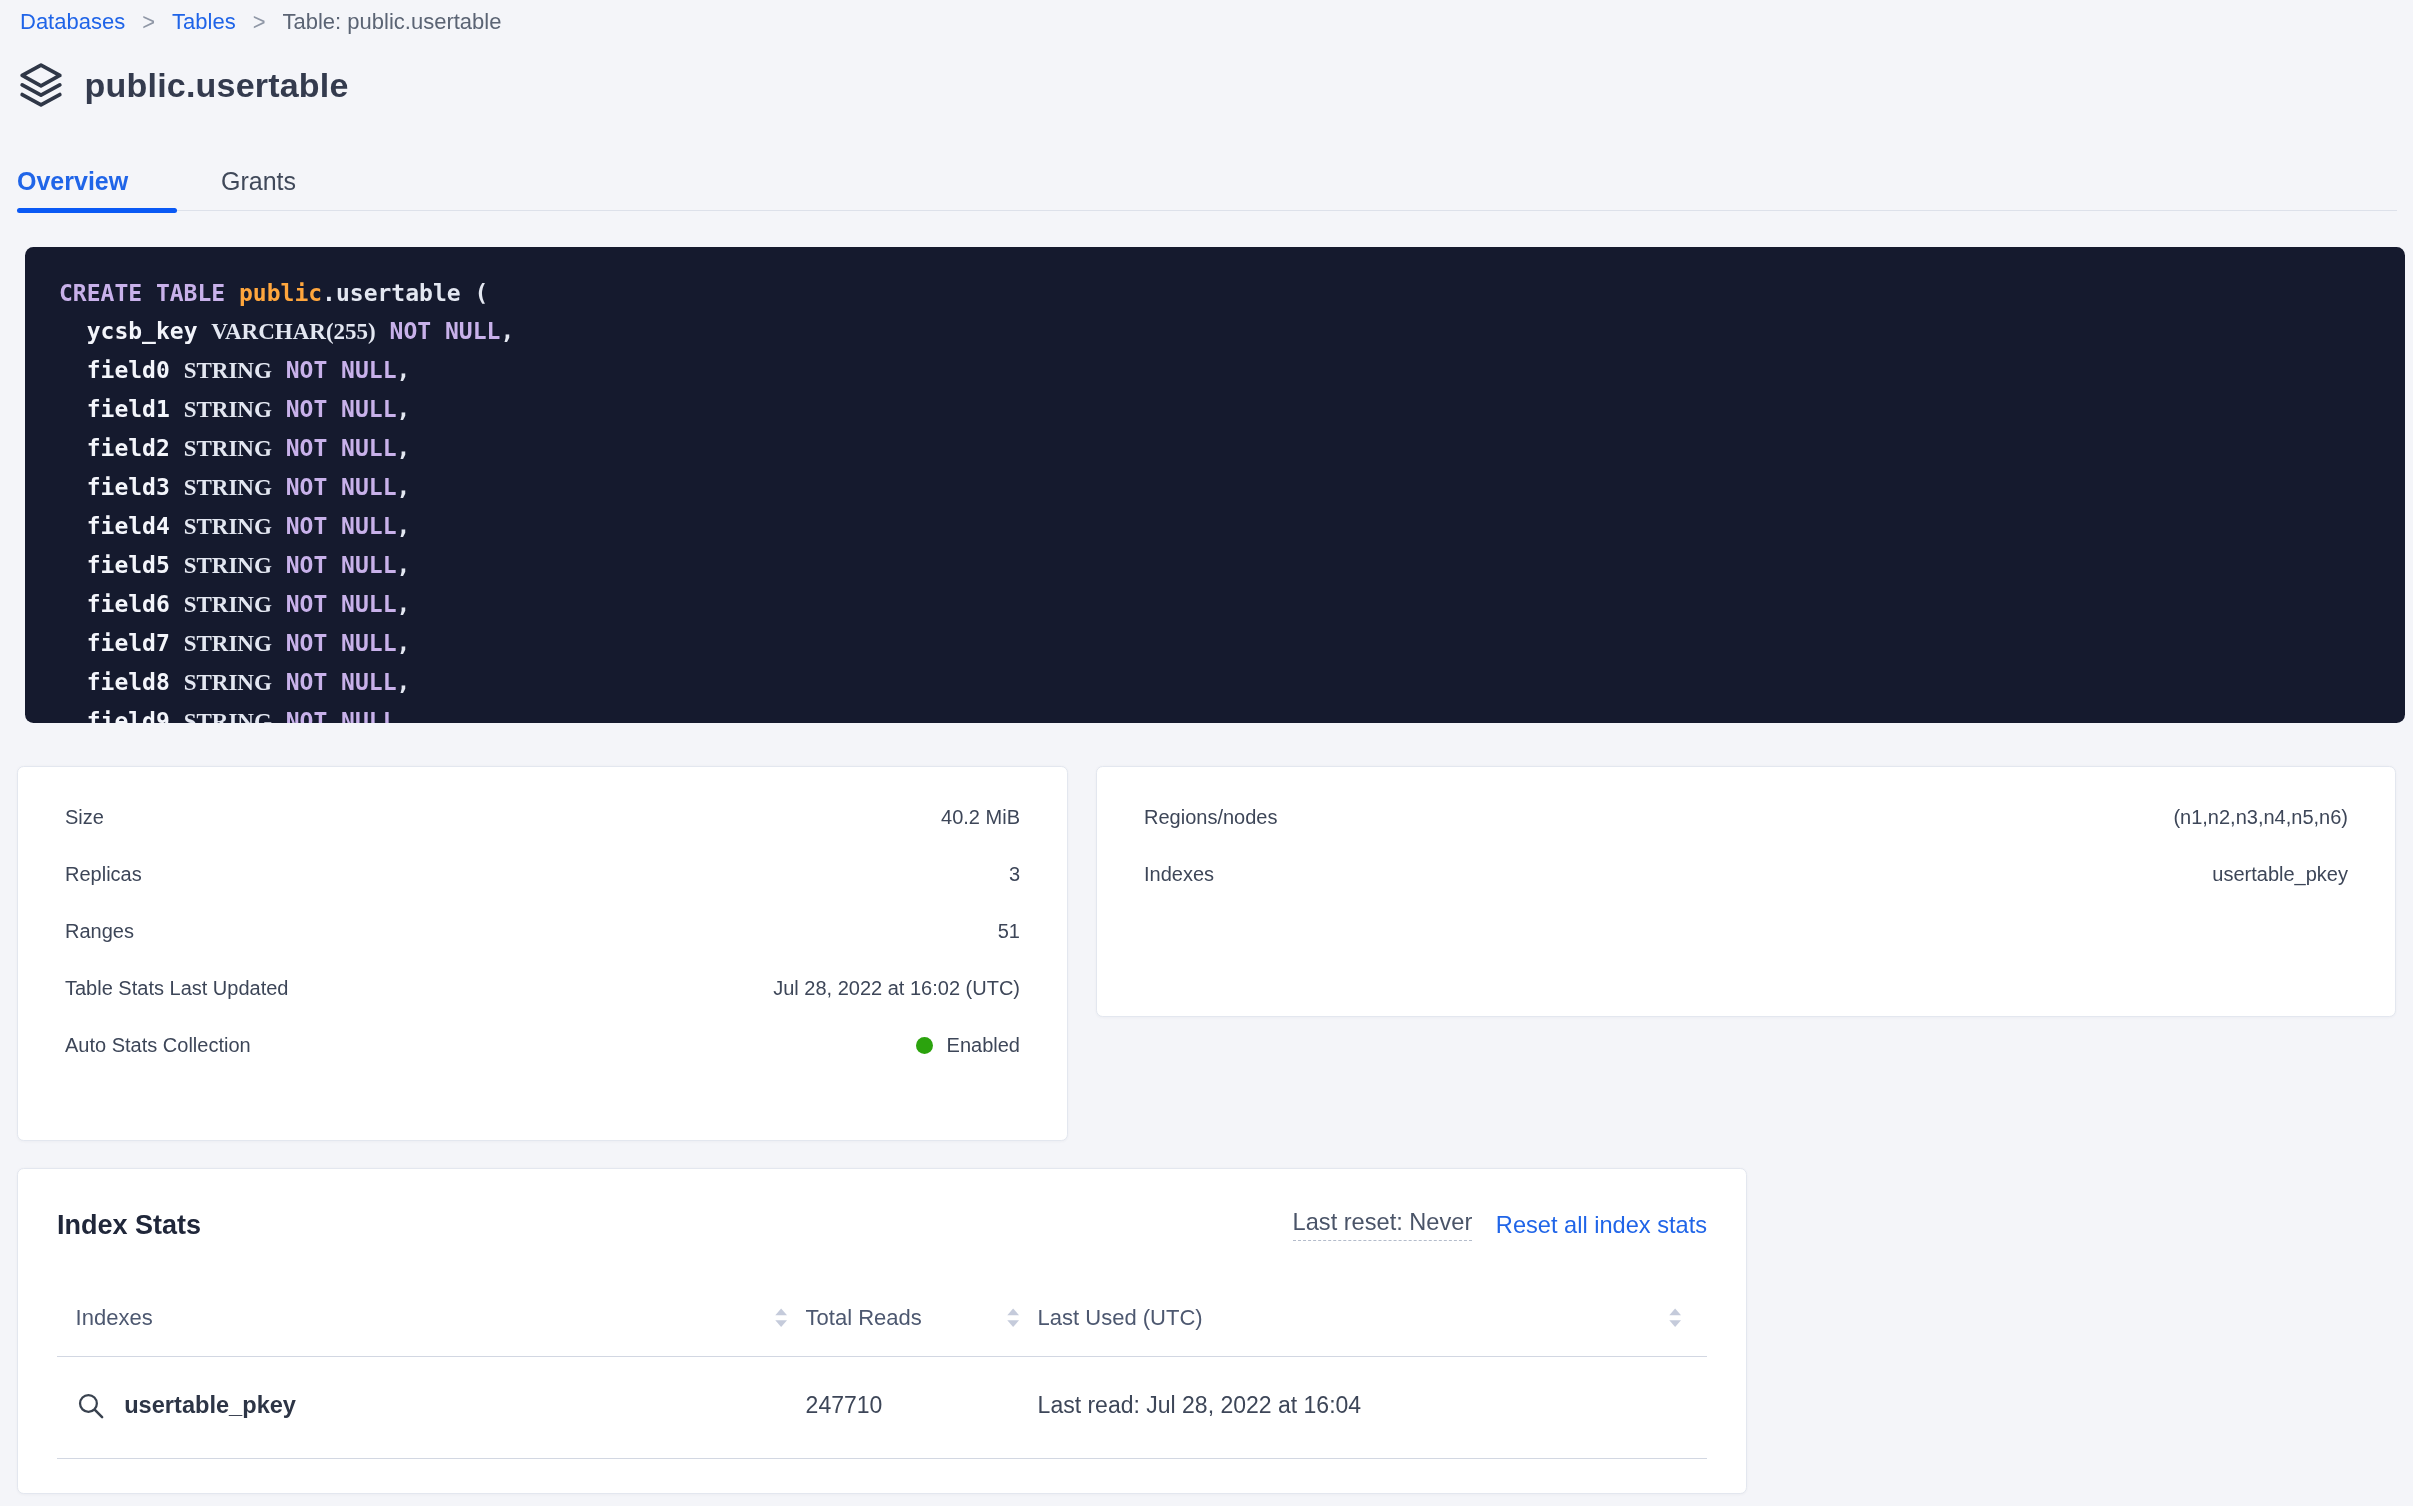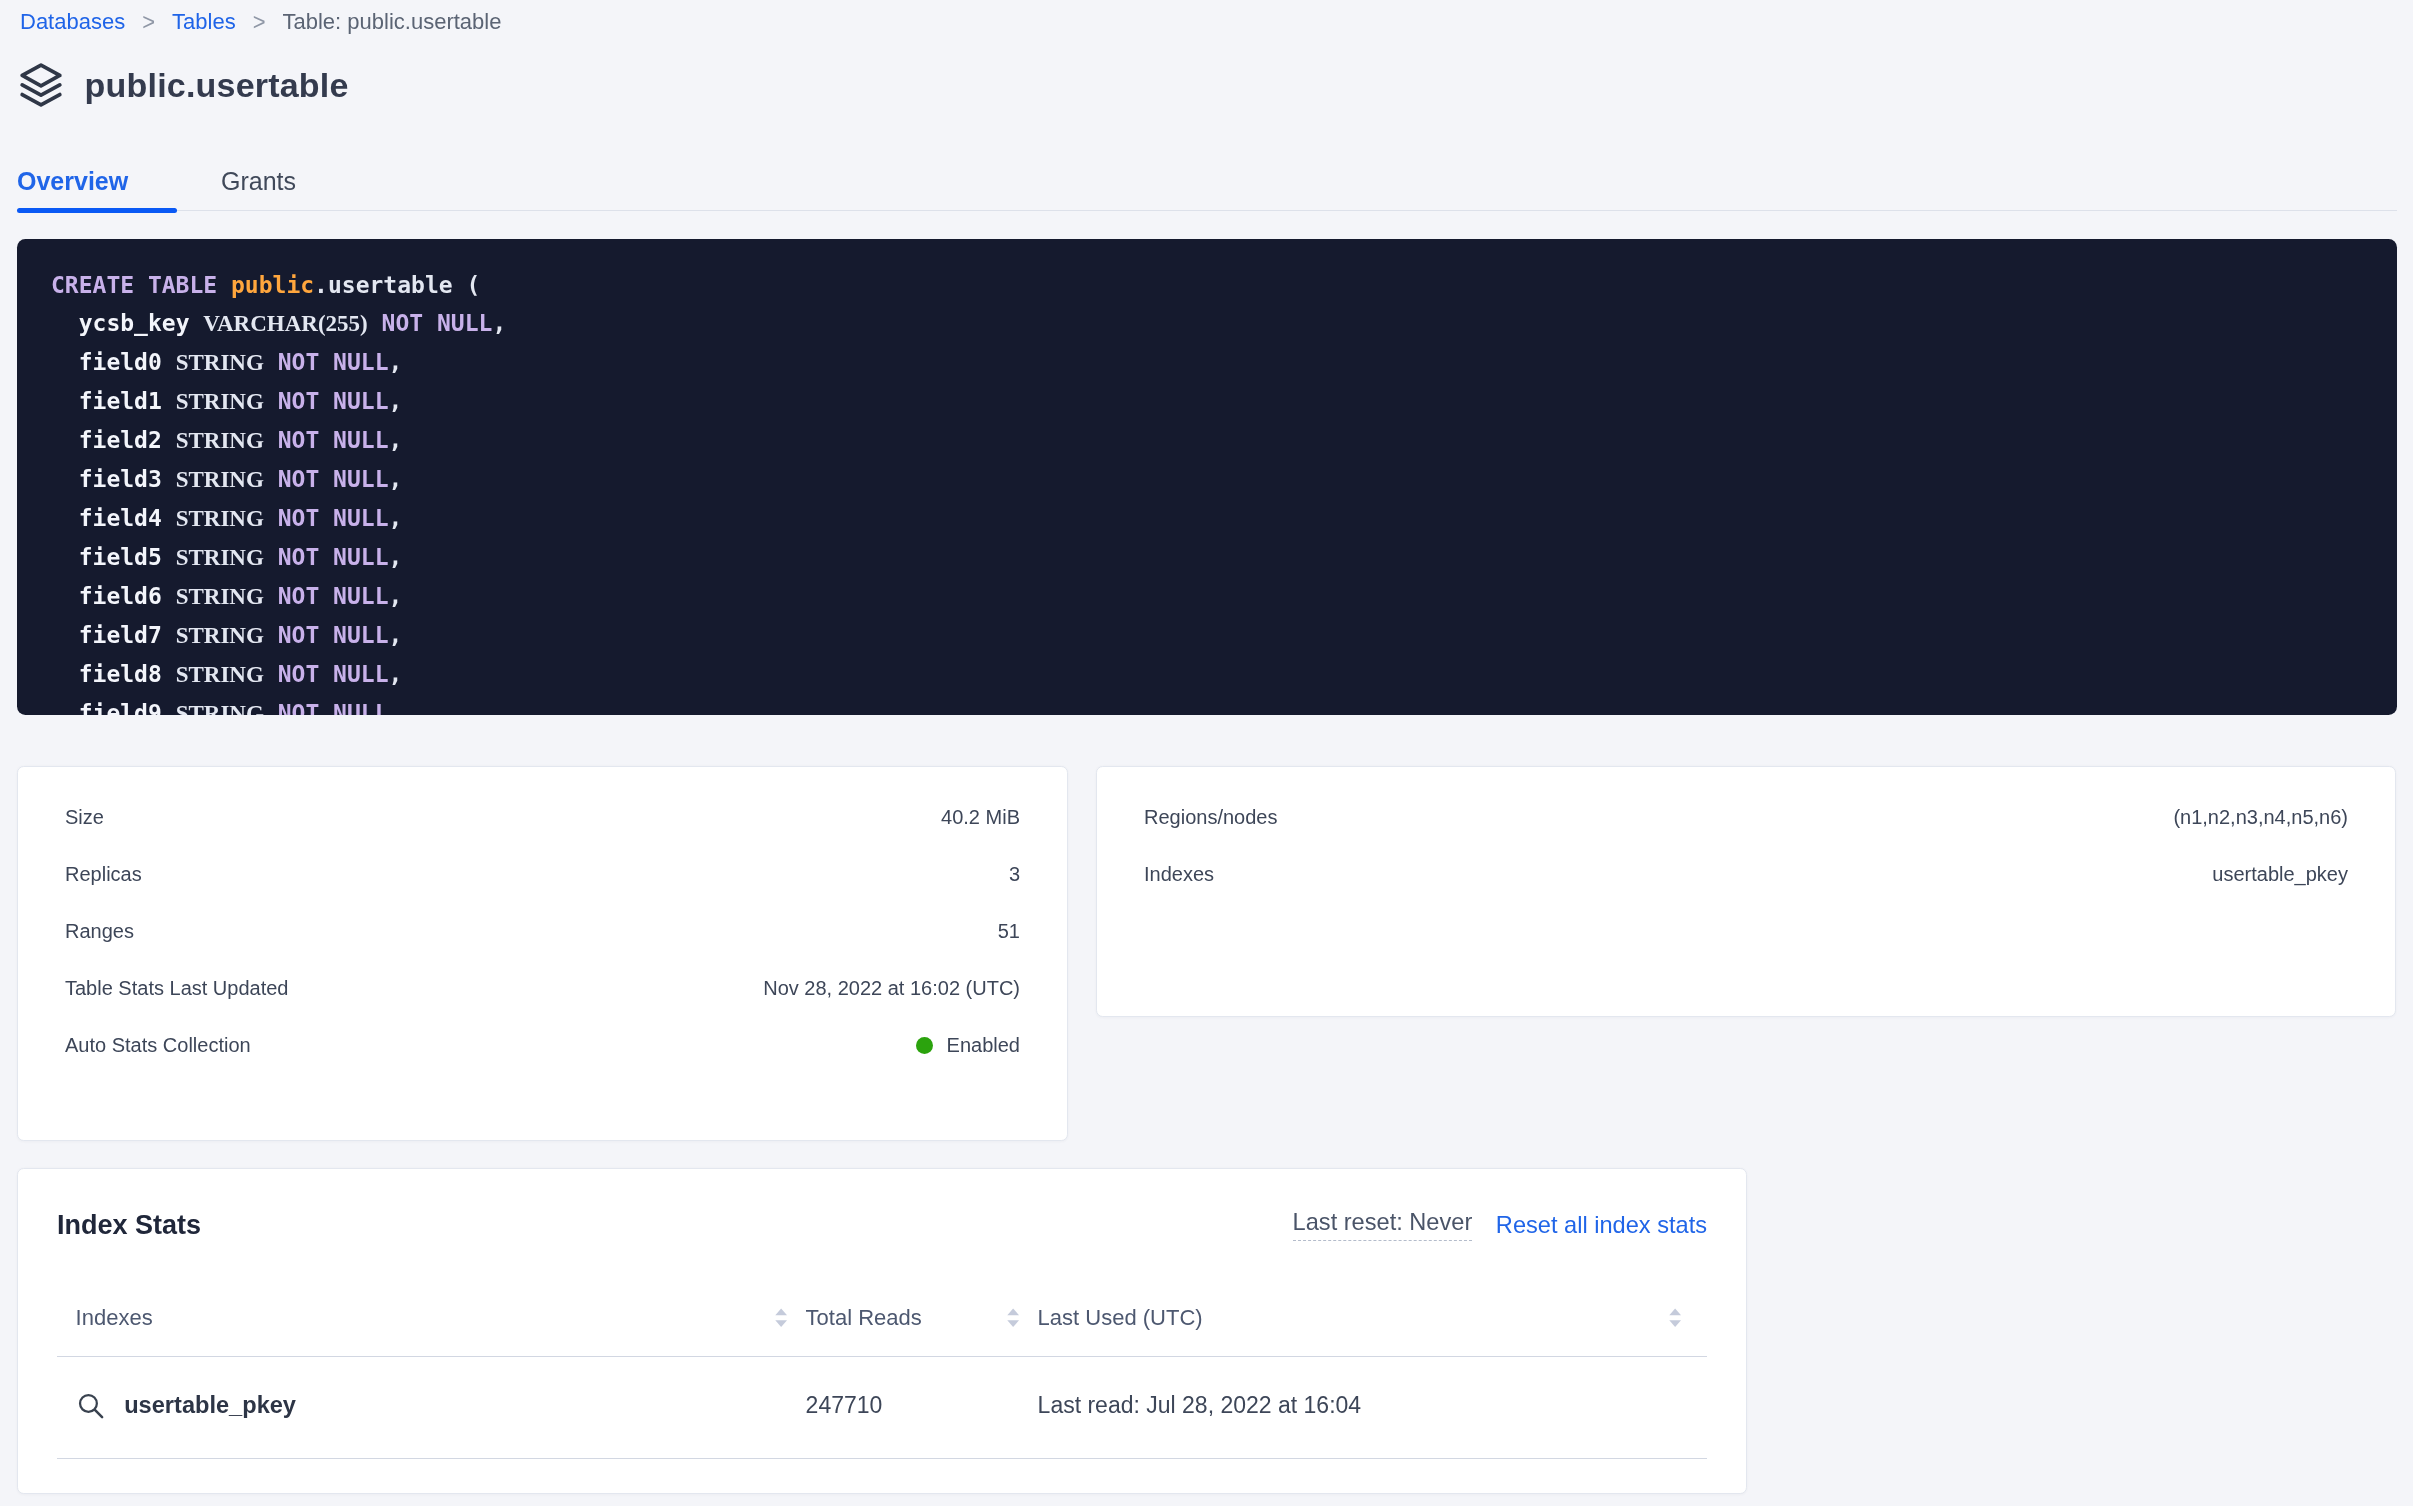--- a/index.html
+++ b/index.html
@@ -20,21 +20,21 @@
 
   
   .tabbar{position:absolute;left:17px;top:159px;width:2380px;height:51px;display:flex;border-bottom:1.7px solid #dde1ea;}
   .tab{position:relative;width:160px;text-align:left;font-size:25px;line-height:44px;color:#40495a;cursor:pointer;}
   .tab + .tab{margin-left:44px;width:169px;}
   .tab.active{color:#2065e8;font-weight:700;}
   .tab.active::after{content:"";position:absolute;left:0;right:0;bottom:-3.4px;height:5.9px;border-radius:3.4px;background:#0a59f5;}
 
   
   .sql-box{position:absolute;left:17px;top:239px;width:2380px;height:476px;box-sizing:border-box;
-           background:#151a2e;border-radius:8.4px;padding:27px 0 0 34px;overflow:hidden;margin:0;}
+           background:#151a2e;border-radius:8.4px;padding:27px 0 0 34px;overflow:hidden;margin:8px;}
   .code-line{font-family:"DejaVu Sans Mono","Liberation Mono",monospace;font-size:23px;line-height:38px;
              font-weight:700;white-space:pre;}
   .tok-kw{color:#c8b1ea;}
   .tok-builtin{color:#ffa63d;}
   .tok-ident{color:#f3f5fb;}
   .tok-type{color:#e3e7f1;font-family:Liberation Serif, serif;}
   .tok-punct{color:#e3e7f1;}
 
   
   .card{position:absolute;background:#ffffff;border:0.8px solid #e3e7ef;border-radius:6.7px;box-sizing:border-box;
@@ -116,21 +116,21 @@
   </div>
         <div class="stat-row">
     <span class="stat-label">Ranges</span>
     <span class="stat-value">
             <span>51</span>
           </span>
   </div>
         <div class="stat-row">
     <span class="stat-label">Table Stats Last Updated</span>
     <span class="stat-value">
-            <span>Nov 28, 2022 at 16:02 (UTC)</span>
+            <span>Jul 28, 2022 at 16:02 (UTC)</span>
           </span>
   </div>
         <div class="stat-row">
     <span class="stat-label">Auto Stats Collection</span>
     <span class="stat-value">
             <span class="dot" style="background: rgb(43, 163, 13);"></span>
             <span>Enabled</span>
           </span>
   </div>
       </div>

